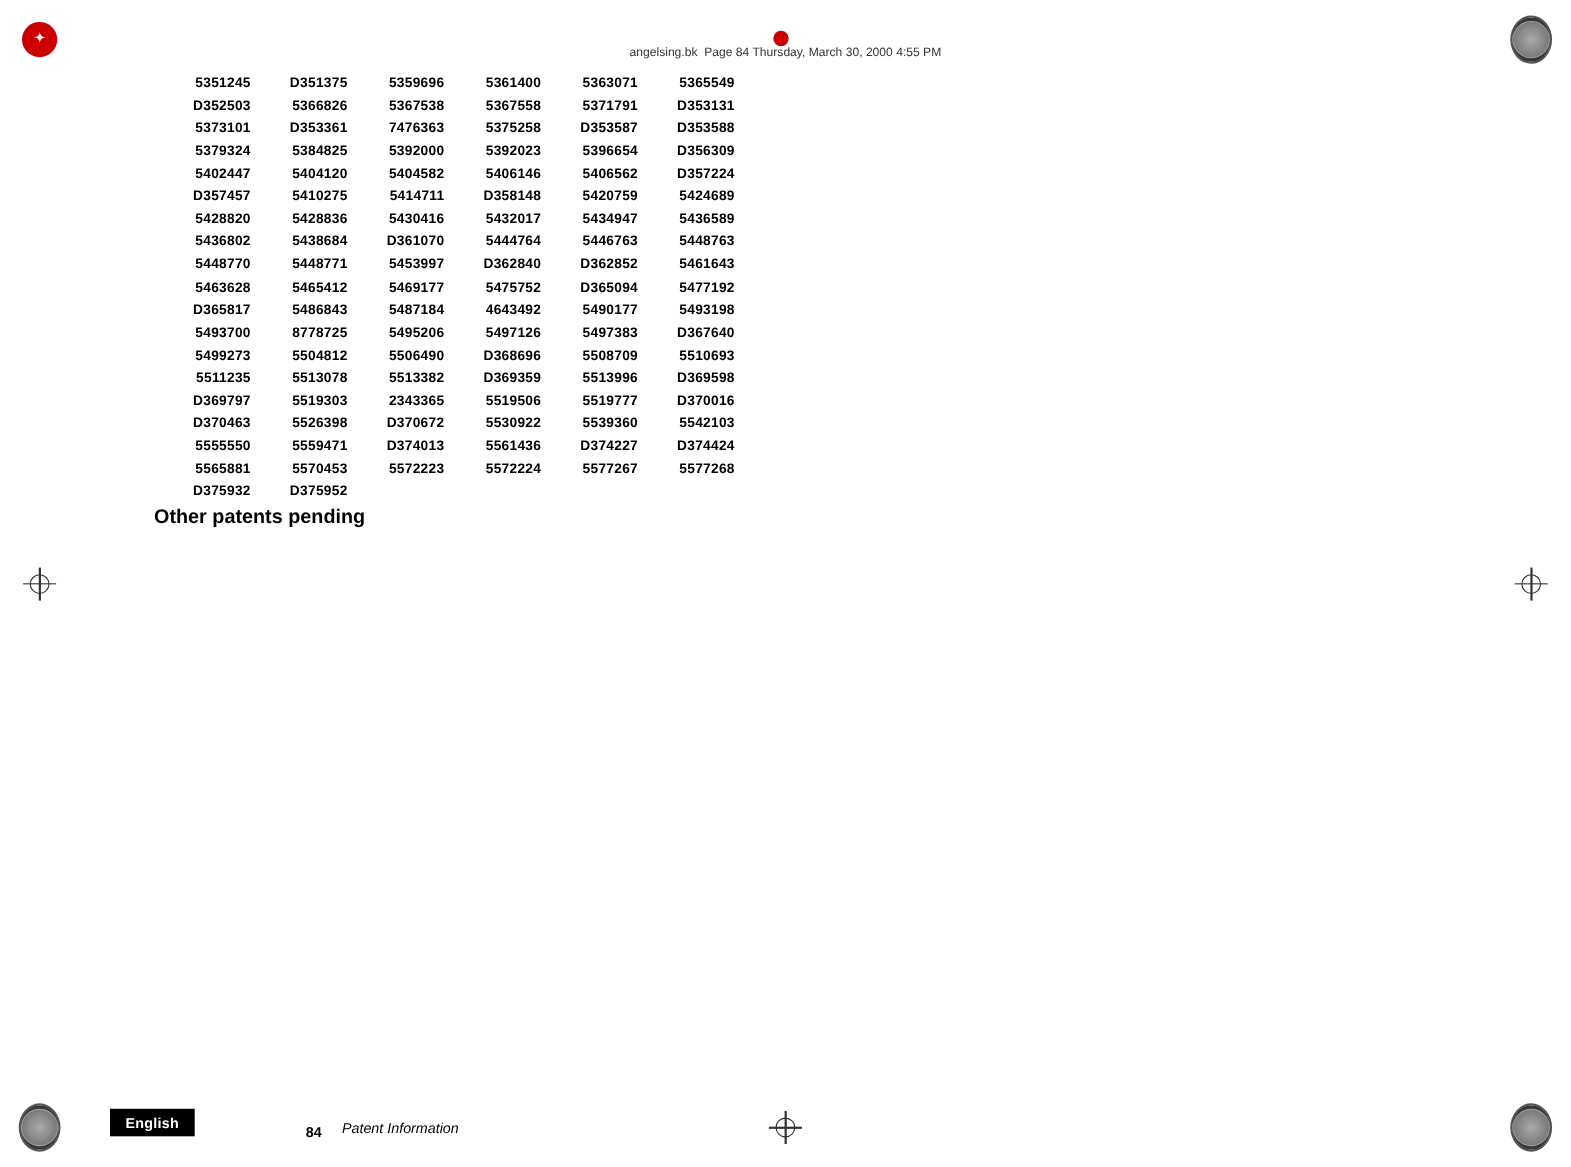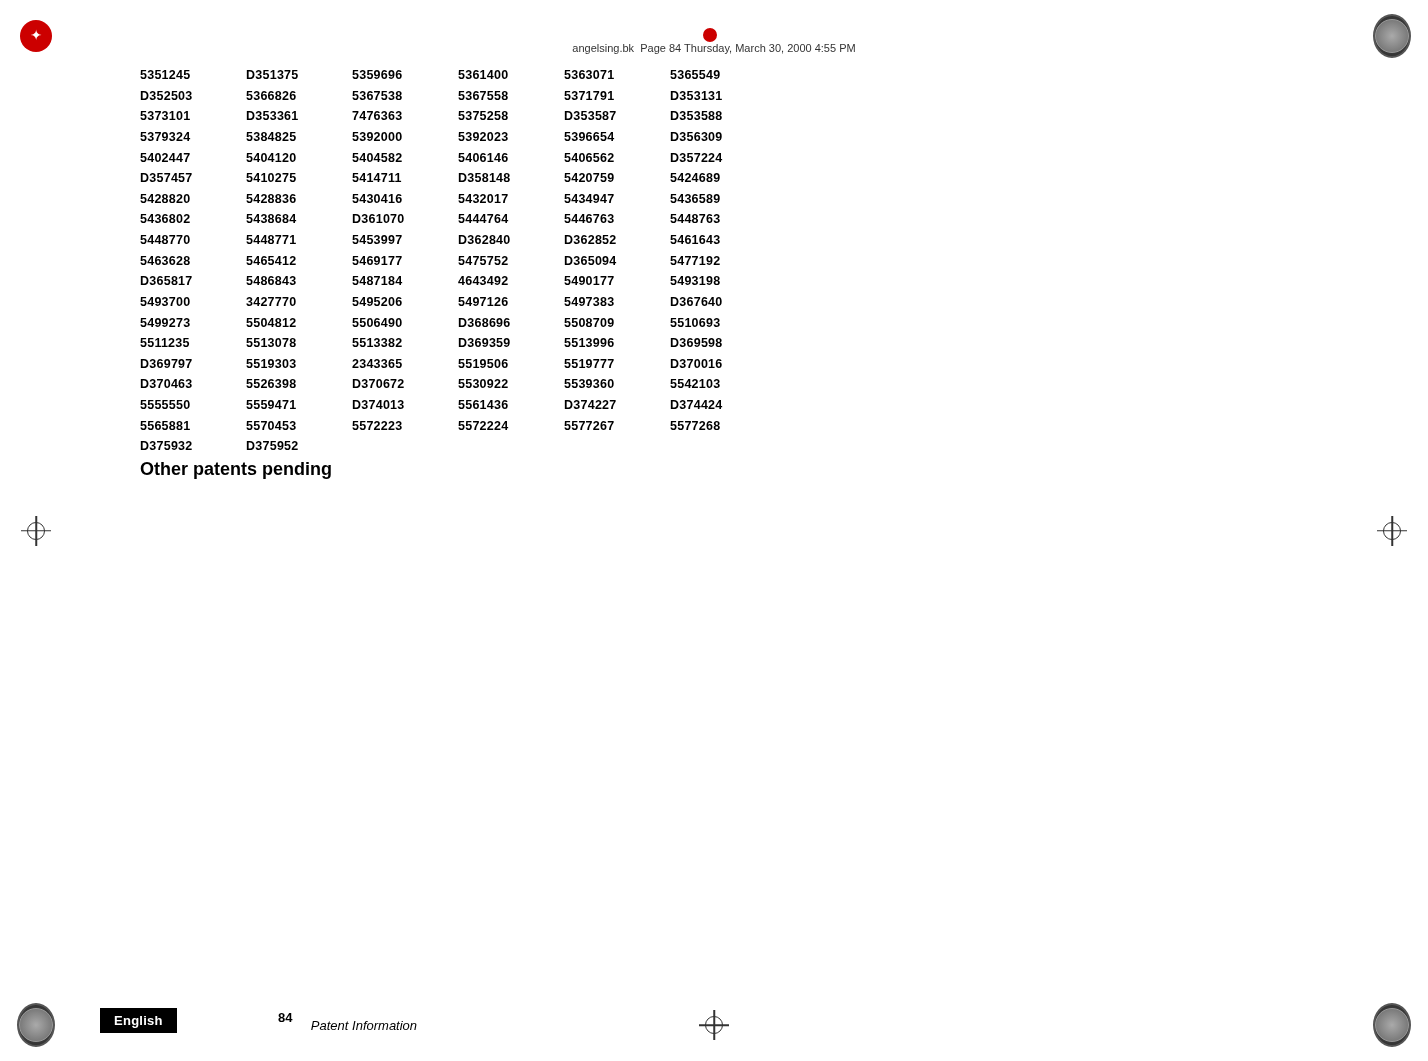--- a/index.html
+++ b/index.html
@@ -165,21 +165,22 @@
       font-family: Arial, Helvetica, sans-serif;
       font-size: 12.5px;
       font-weight: bold;
       color: #000;
       line-height: 1.65;
       letter-spacing: 0.02em;
     }
 
     .patent-row {
       display: flex;
-      gap: 18px;
+      gap: 0;
+      text-align: right;
     }
 
     .patent-cell {
       width: 90px;
       display: inline-block;
     }
 
     .other-patents {
       font-family: Arial, Helvetica, sans-serif;
       font-size: 18px;
@@ -208,21 +209,21 @@
       color: #fff;
       font-family: Arial, Helvetica, sans-serif;
       font-size: 13px;
       font-weight: bold;
       padding: 5px 14px;
       letter-spacing: 0.02em;
     }
 
     .footer-page-num {
       position: absolute;
-      bottom: 36px;
+      bottom: 24px;
       left: 280px;
       font-family: Arial, Helvetica, sans-serif;
       font-size: 13px;
       font-weight: bold;
       color: #000;
     }
 
     .footer-page-label {
       position: absolute;
       bottom: 28px;
@@ -366,21 +367,21 @@
       <div class="patent-row">
         <span class="patent-cell">D365817</span>
         <span class="patent-cell">5486843</span>
         <span class="patent-cell">5487184</span>
         <span class="patent-cell">4643492</span>
         <span class="patent-cell">5490177</span>
         <span class="patent-cell">5493198</span>
       </div>
       <div class="patent-row">
         <span class="patent-cell">5493700</span>
-        <span class="patent-cell">3427770</span>
+        <span class="patent-cell">8778725</span>
         <span class="patent-cell">5495206</span>
         <span class="patent-cell">5497126</span>
         <span class="patent-cell">5497383</span>
         <span class="patent-cell">D367640</span>
       </div>
       <div class="patent-row">
         <span class="patent-cell">5499273</span>
         <span class="patent-cell">5504812</span>
         <span class="patent-cell">5506490</span>
         <span class="patent-cell">D368696</span>

